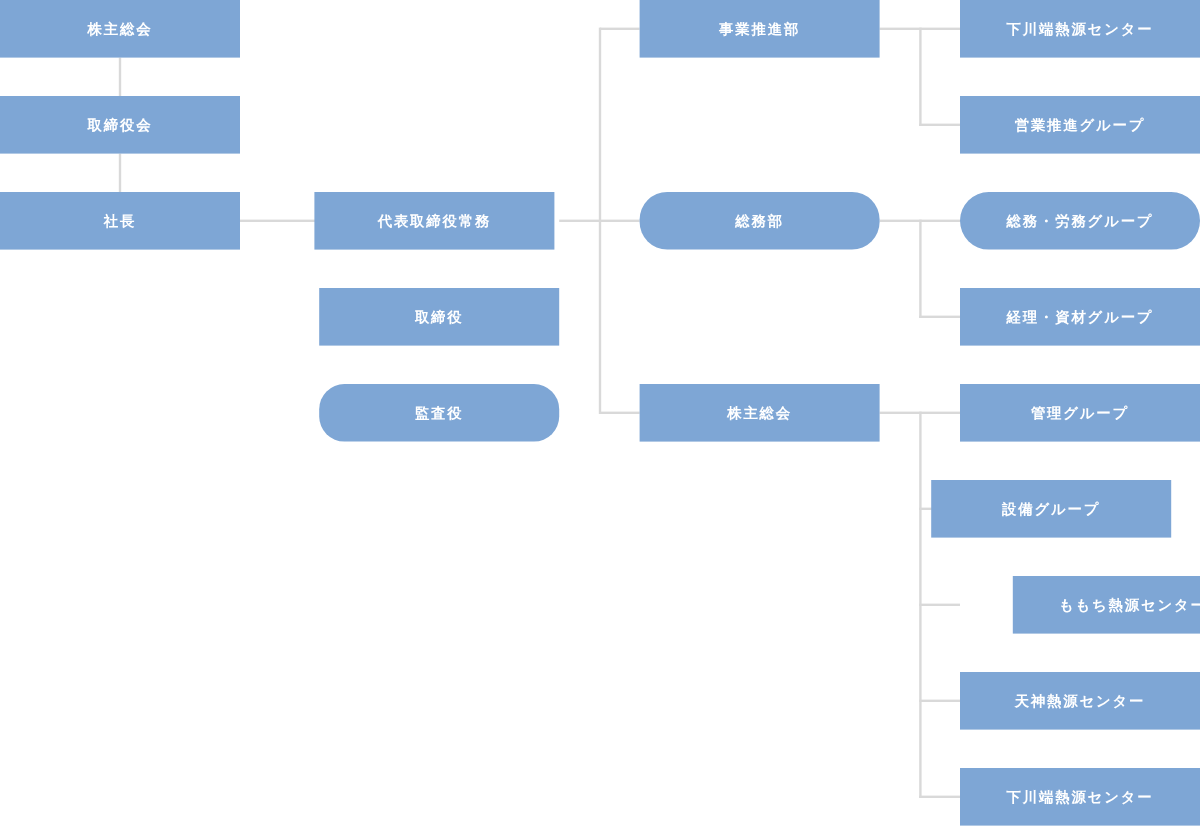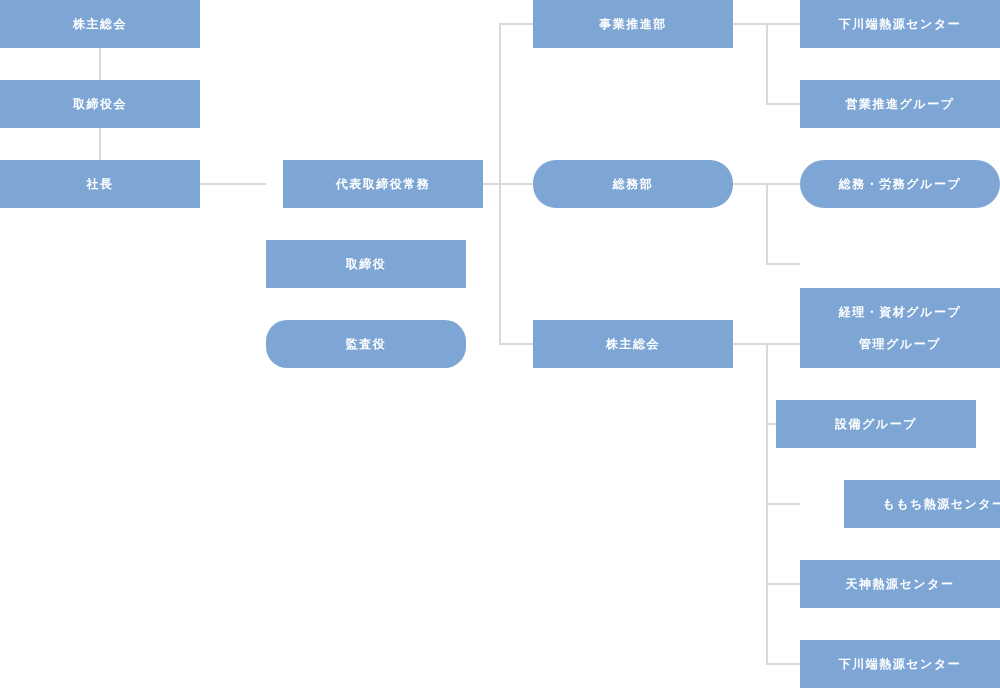--- a/index.html
+++ b/index.html
@@ -65,21 +65,21 @@
   <div class="node" style="left:0px; top:0px;">
     <span>株主総会</span>
   </div>
   <div class="node" style="left:0px; top:80px;">
     <span>取締役会</span>
   </div>
   <div class="node" style="left:0px; top:160px;">
     <span>社長</span>
   </div>
 
-  <div class="node" style="left:283px; top:160px;">
+  <div class="node" style="left:262px; top:160px;">
     <span>代表取締役常務</span>
   </div>
   <div class="node" style="left:266px; top:240px;">
     <span>取締役</span>
   </div>
   <div class="node" style="left:266px; top:320px;border-radius:21px;">
     <span>監査役</span>
   </div>
 
   <div class="node" style="left:533px; top:0px;">
@@ -94,21 +94,21 @@
 
   <div class="node" style="left:800px; top:0px;">
     <span>下川端熱源センター</span>
   </div>
   <div class="node" style="left:800px; top:80px;">
     <span>営業推進グループ</span>
   </div>
   <div class="node" style="left:800px; top:160px;border-radius:24px;">
     <span>総務・労務グループ</span>
   </div>
-  <div class="node" style="left:800px; top:240px;margin-top:48px;">
+  <div class="node" style="left:800px; top:240px;">
     <span>経理・資材グループ</span>
   </div>
   <div class="node" style="left:800px; top:320px;">
     <span>管理グループ</span>
   </div>
   <div class="node" style="left:776px; top:400px;">
     <span>設備グループ</span>
   </div>
   <div class="node" style="left:800px; top:480px;margin-left:44px;">
     <span>ももち熱源センター</span>

